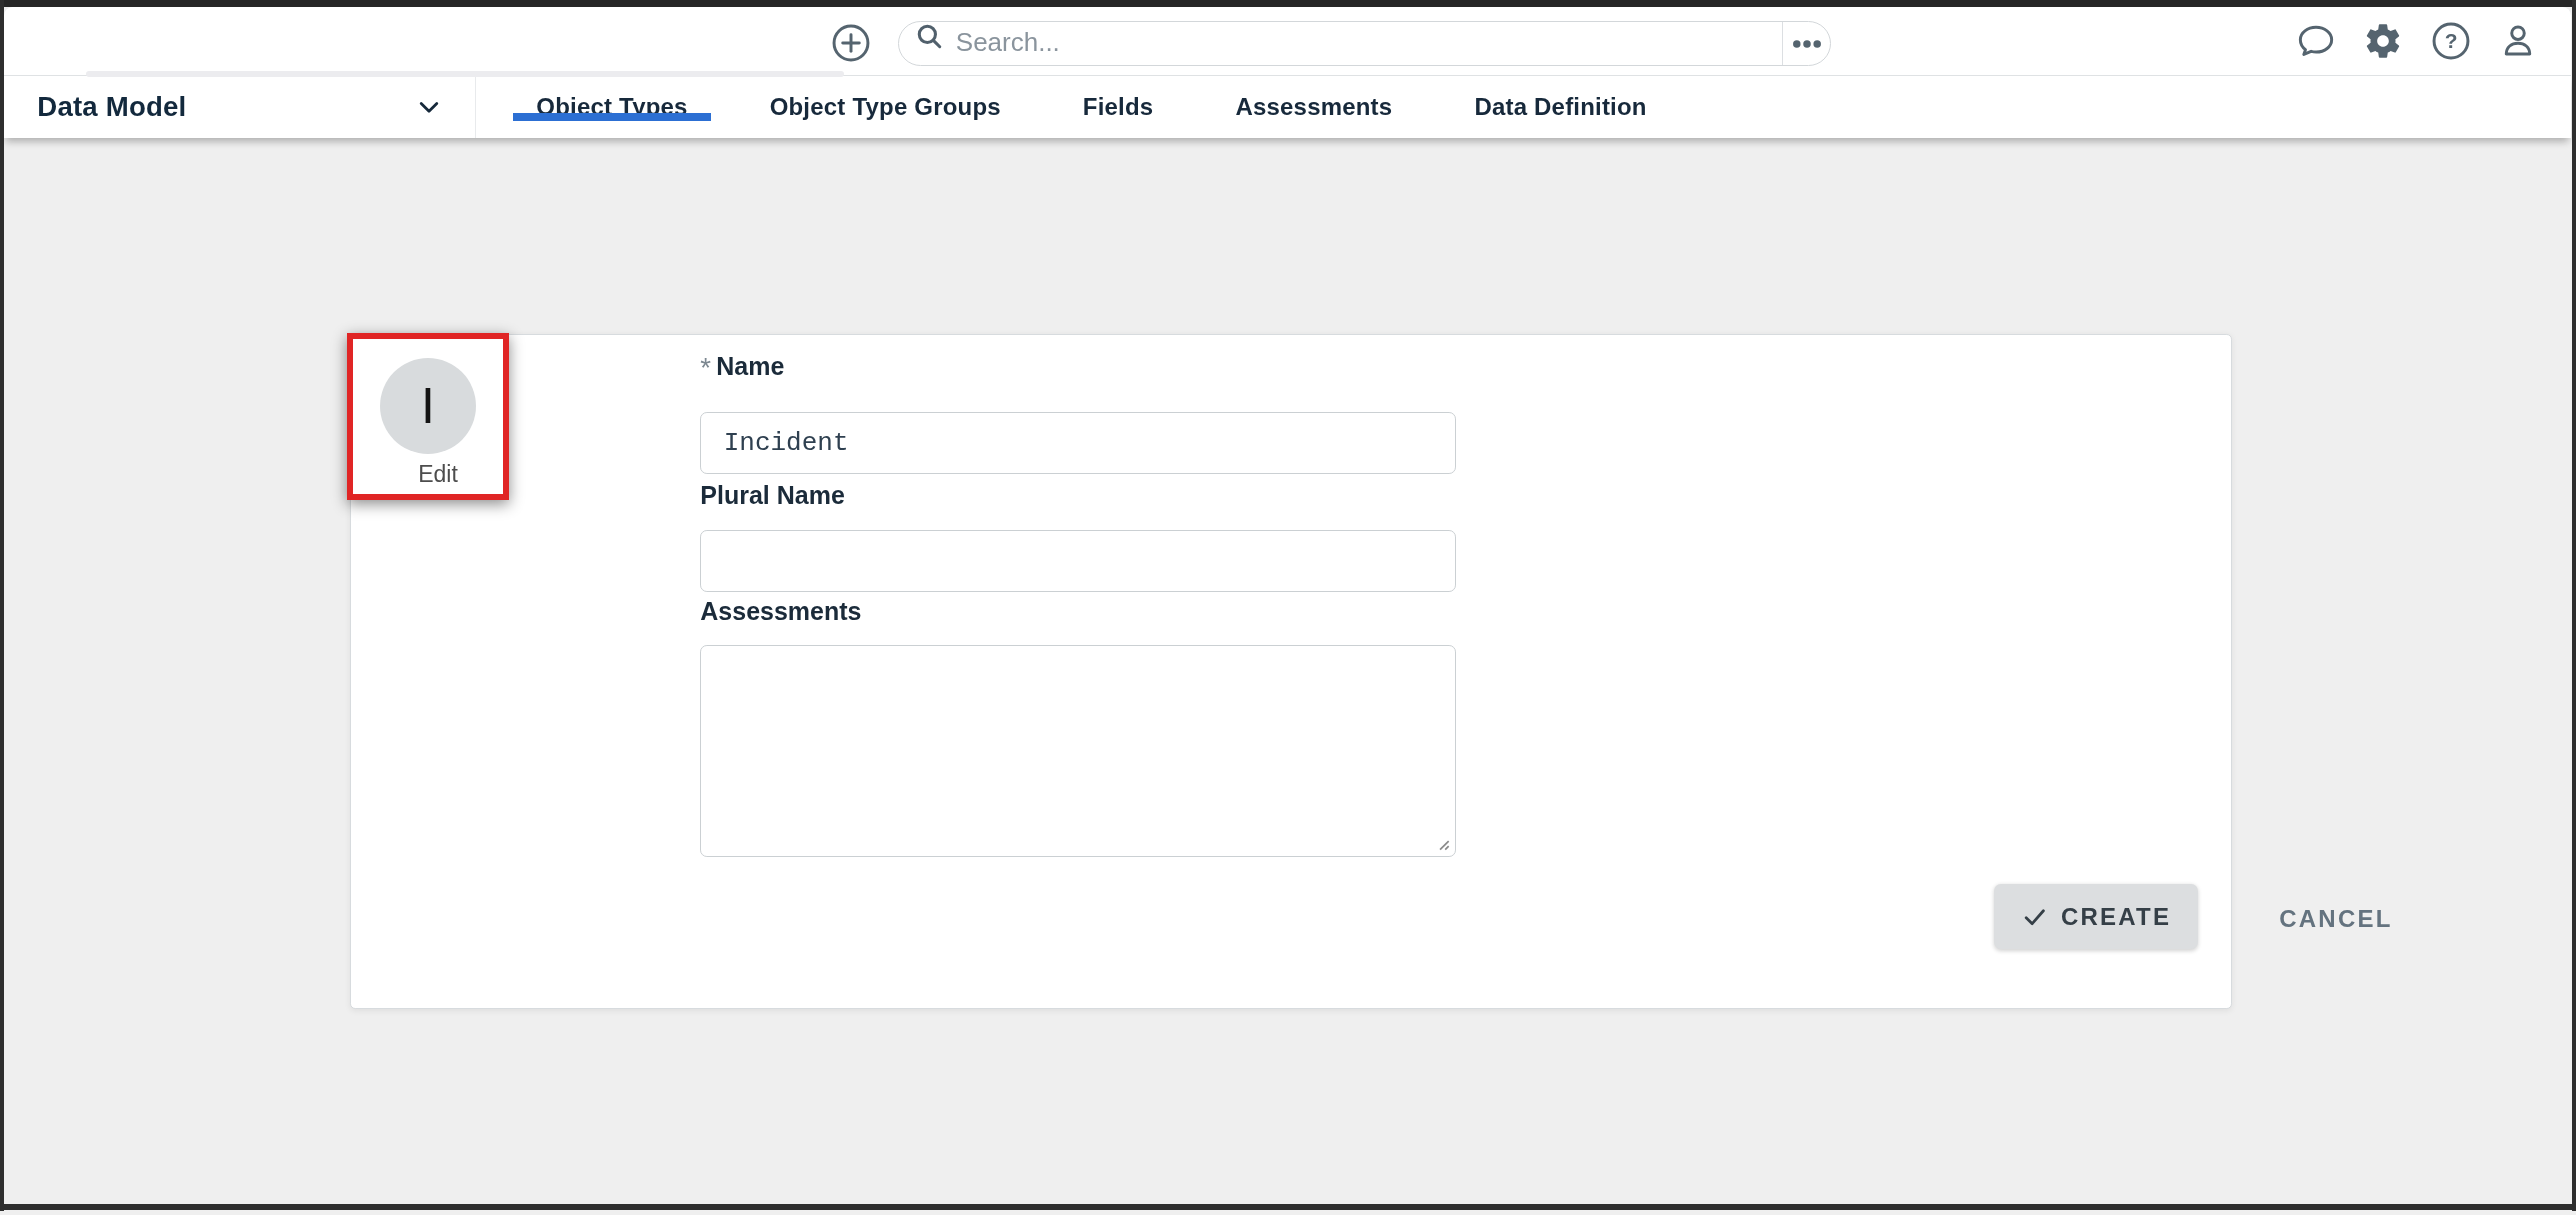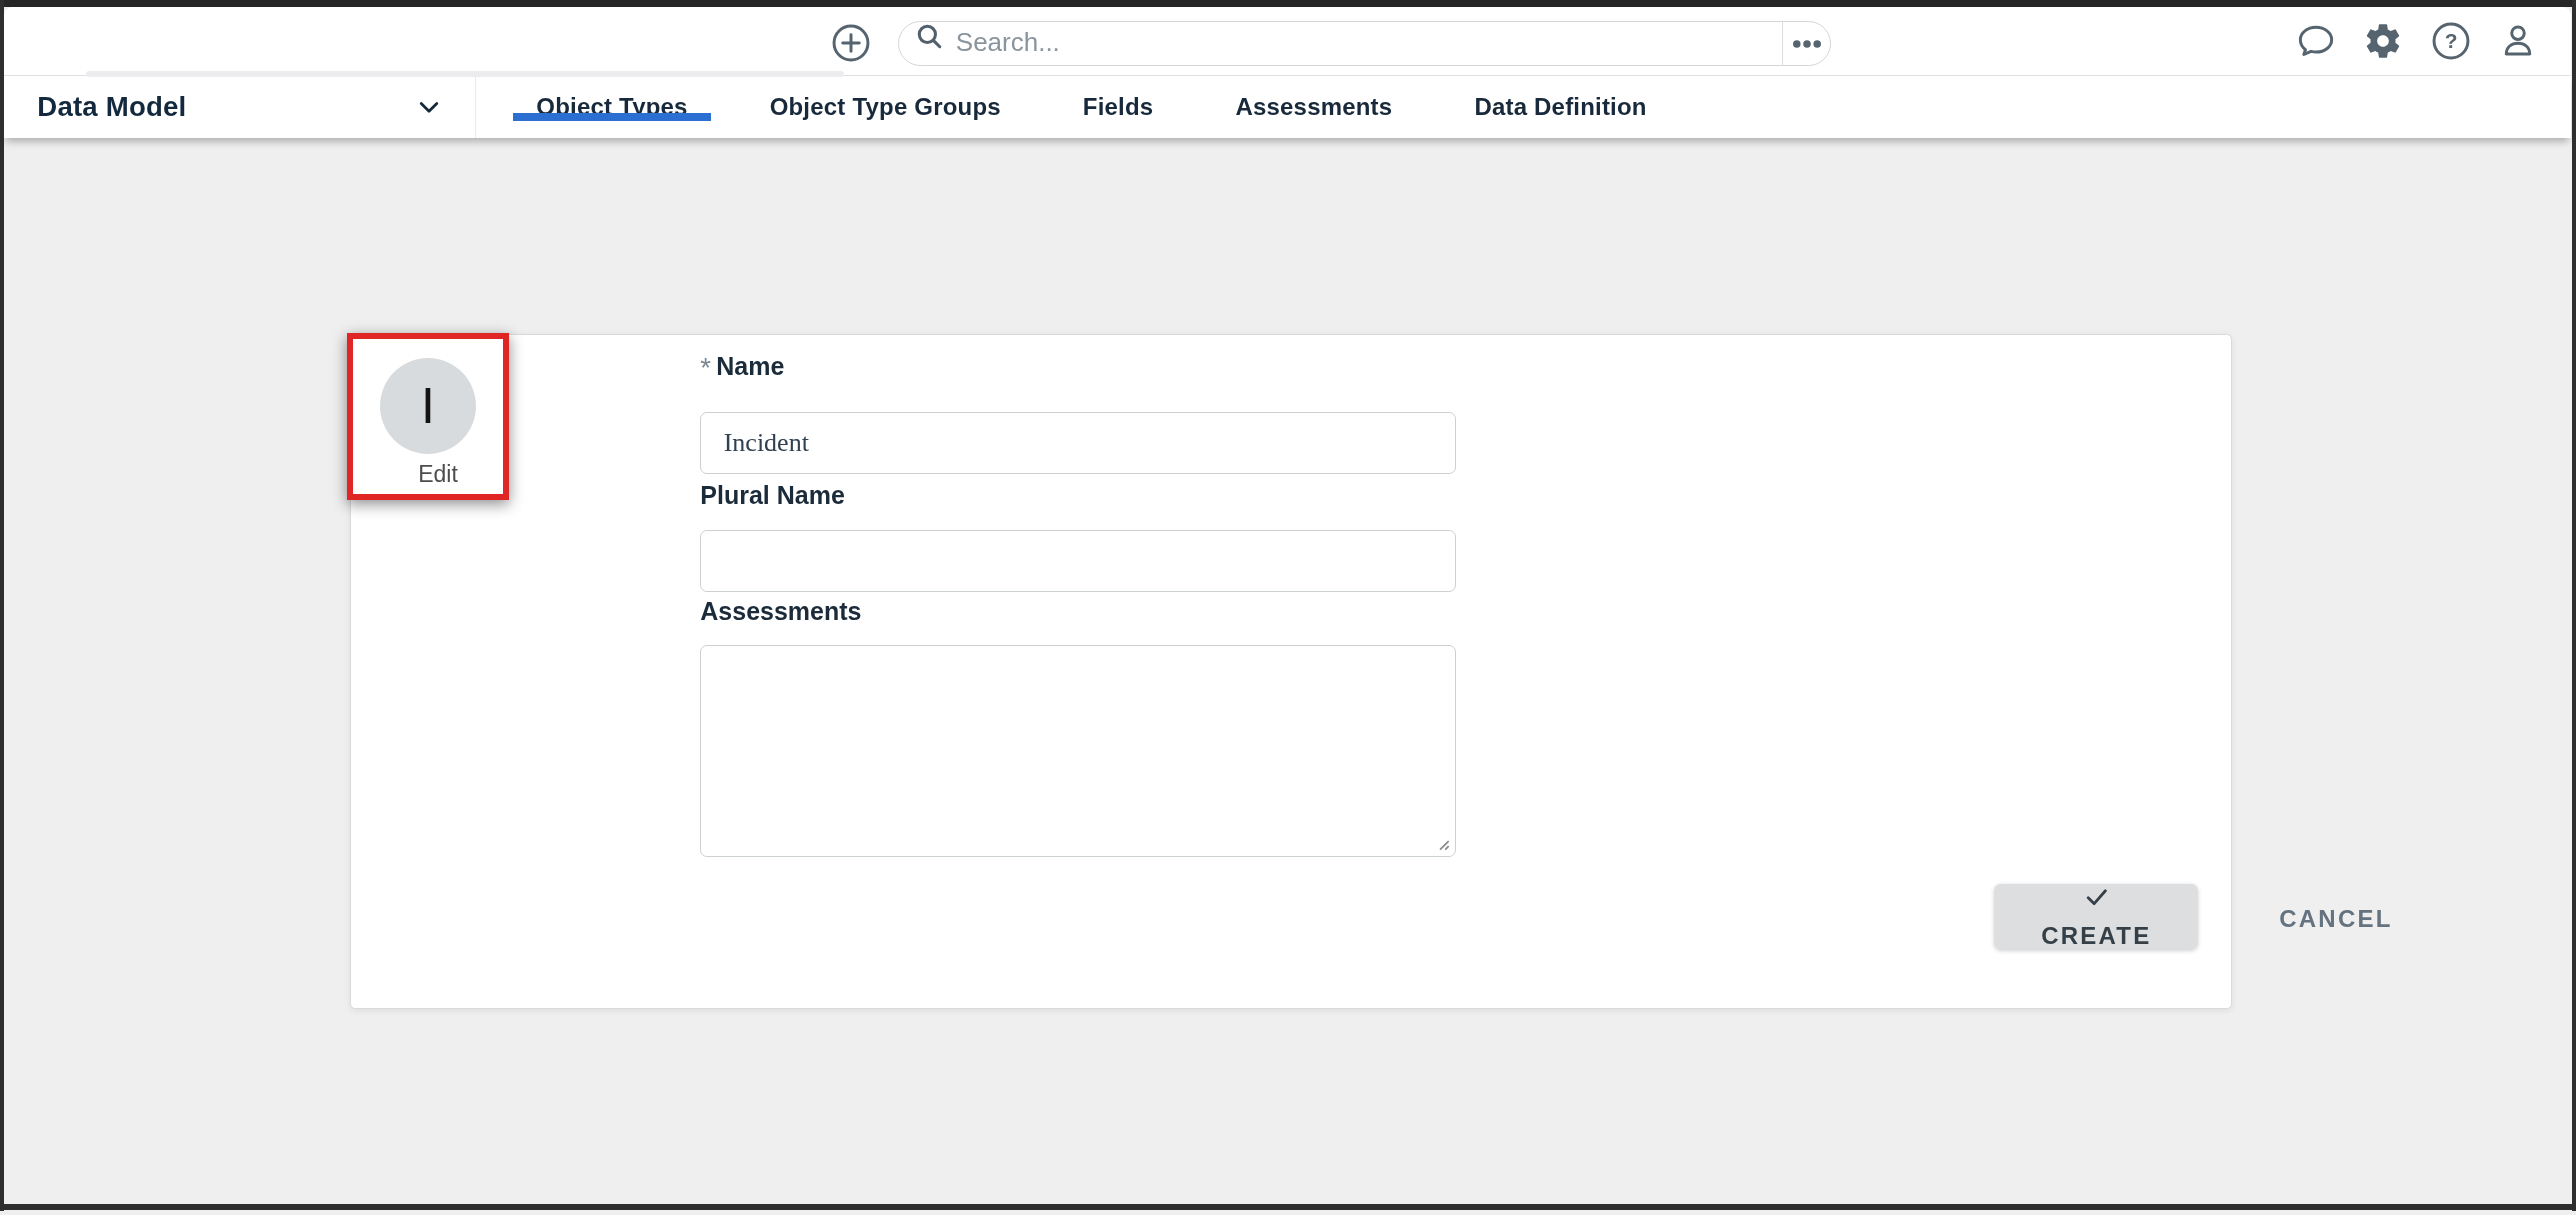--- a/index.html
+++ b/index.html
@@ -101,21 +101,21 @@
 
   
   .form-col { position:absolute; left:349px; top:0; width:756px; }
   .field-label {
     position:absolute; left:0; font-size:25px; font-weight:700; color:#1b2b3a;
   }
   .req-star { color:#7d8891; font-weight:400; font-size:27.6px; margin-right:5.2px; position:relative; top:1.7px; }
   .text-input {
     position:absolute; left:0; width:756px; height:62px;
     border:1.7px solid #cbd0d3; border-radius:6.9px; background:#fff;
-    font-family:Liberation Serif, serif;
+    font-family:Liberation Mono, monospace;
     font-size:26px; color:#2f4050; padding:0 22.4px; outline:none;
   }
   .desc-area {
     position:absolute; left:0; width:756px; height:212px;
     border:1.7px solid #cbd0d3; border-radius:6.9px; background:#fff;
     font-family:"Liberation Sans", sans-serif;
     font-size:26px; color:#2f4050; padding:13.8px 22.4px; outline:none; resize:none;
   }
   .resize-grip { position:absolute; left:728px; top:494px; width:22.4px; height:22.4px; pointer-events:none; }
 
@@ -134,21 +134,21 @@
     font-size:24px; font-weight:700; color:#64737f; letter-spacing:2.2px;
   }
   .create-btn {
     position:absolute; left:1645px; top:549px; width:204px; height:65px;
     background:#dcdee0; border:none; border-radius:6.9px; cursor:pointer;
     box-shadow:0 1.7px 4.3px rgba(0,0,0,0.18);
     display:flex; align-items:center; justify-content:center; gap:12px;
     font-family:"Liberation Sans", sans-serif;
     font-size:24px; font-weight:700; color:#353f47; letter-spacing:2.2px;
   }
-  .create-btn { left:auto; right:33px;flex-direction:column; }
+  .create-btn { left:auto; right:33px; }
   .check-box { width:27.6px; height:27.6px; }
 
   svg.icon { display:block; width:100%; height:100%; }
 </style>
 </head>
 <body>
 
 <div class="frame">
 
   <div class="topbar">

